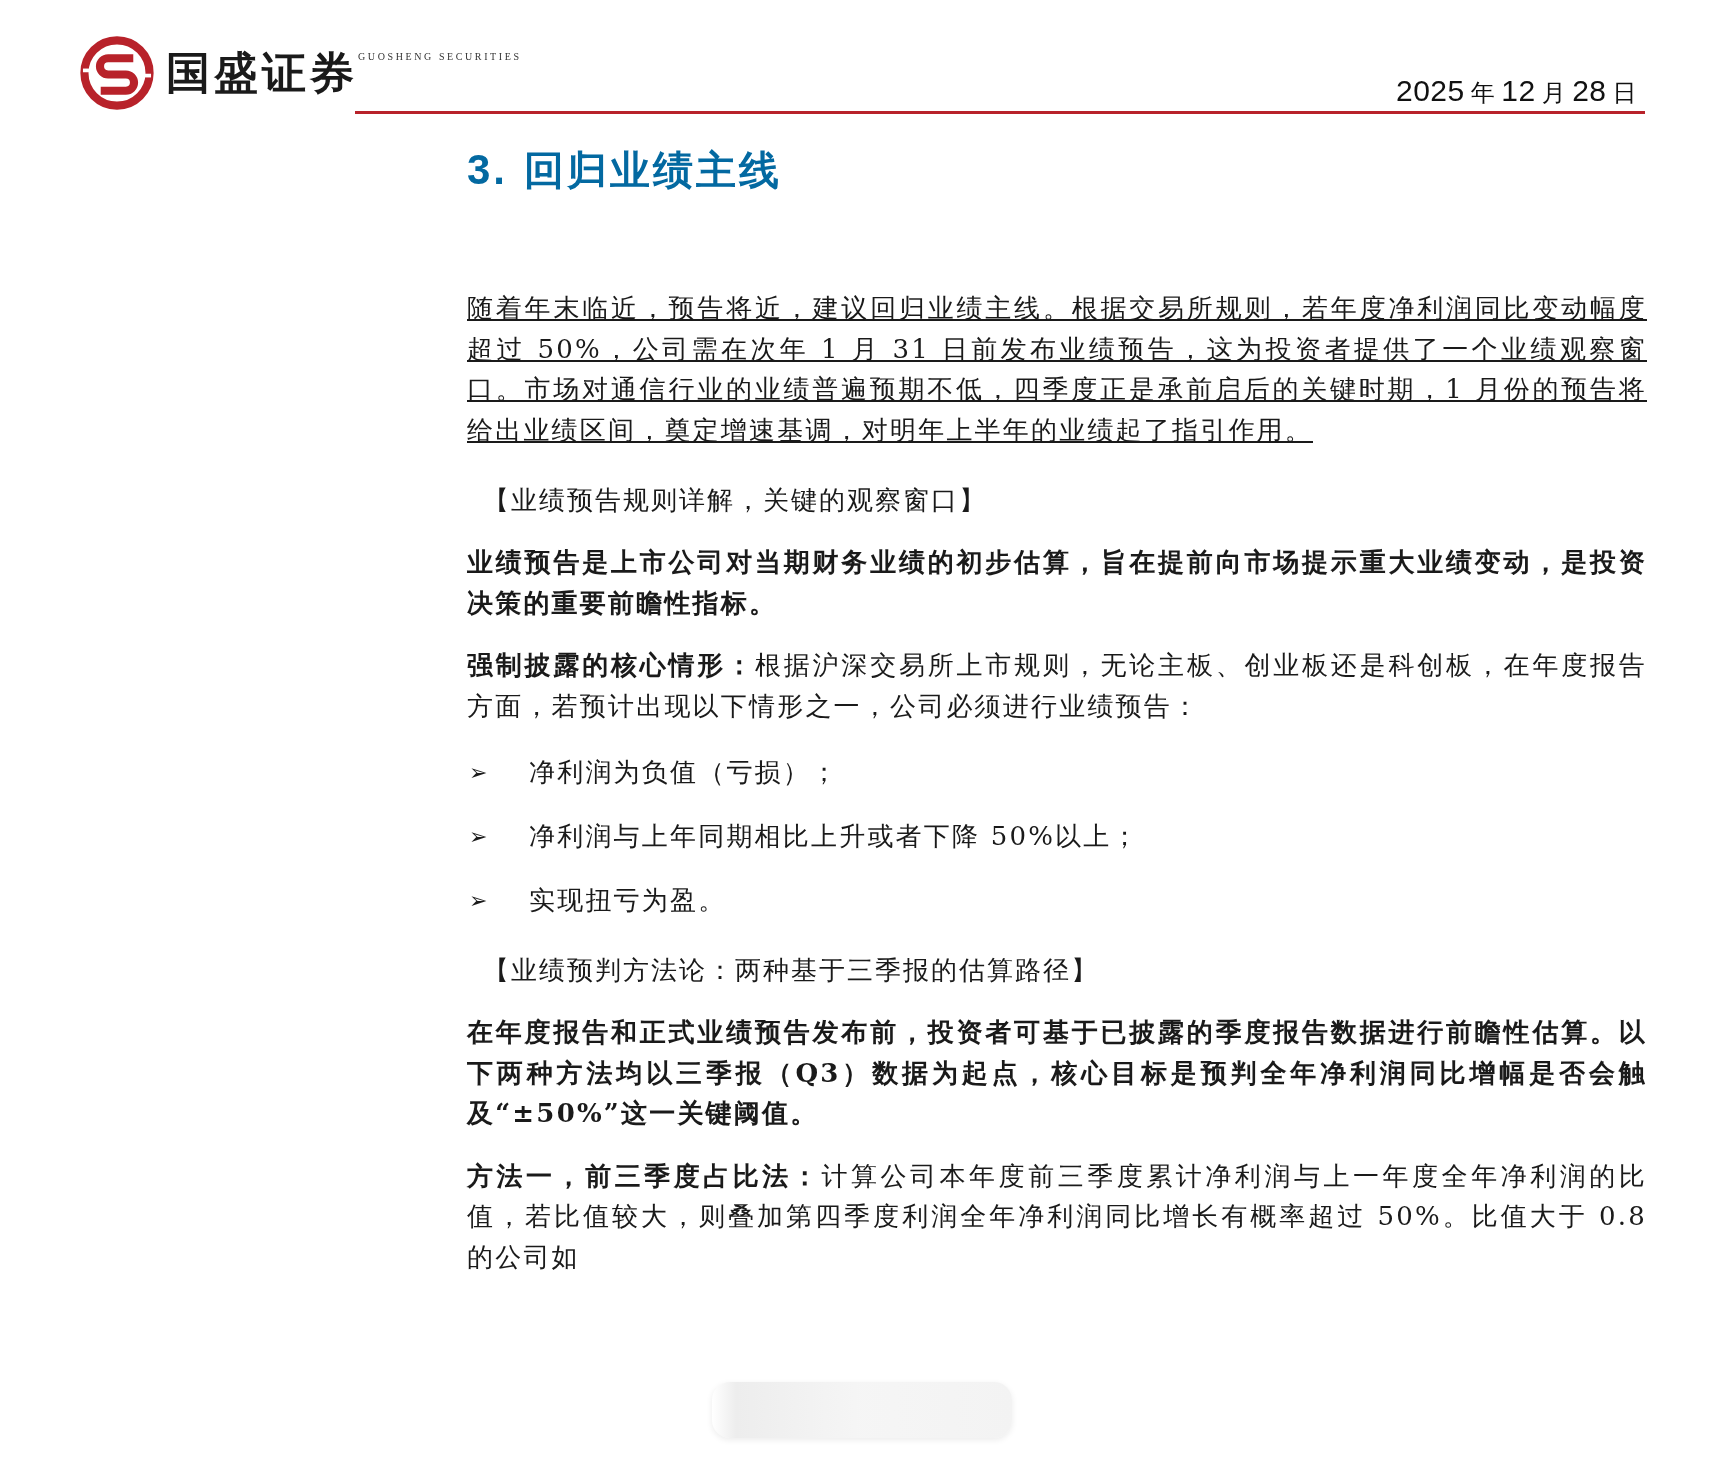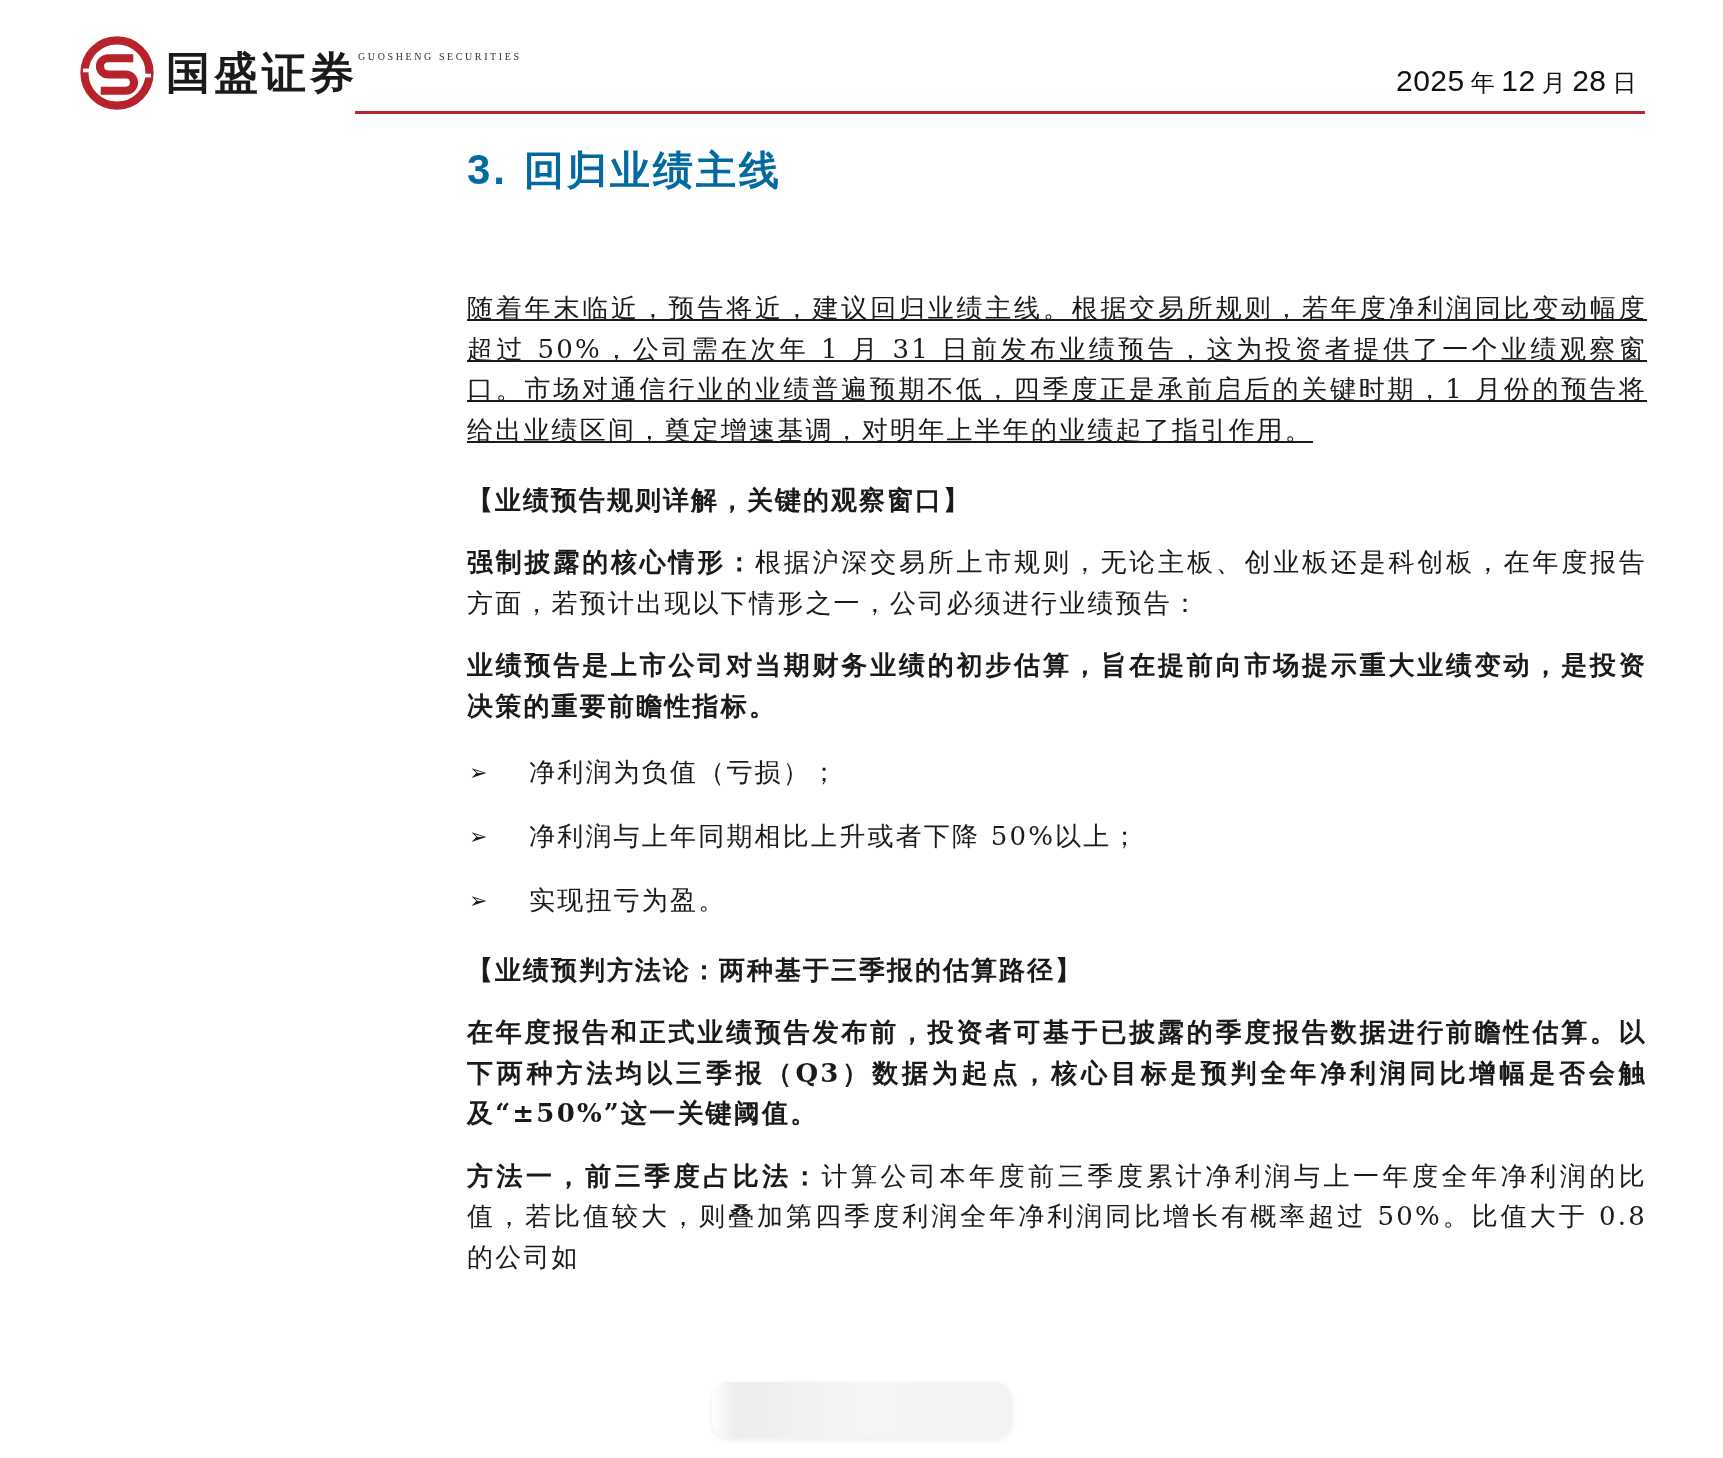--- a/index.html
+++ b/index.html
@@ -56,21 +56,21 @@
       position: absolute;
       left: 355px;
       top: 111px;
       width: 1290px;
       height: 3px;
       background: #b8222a;
     }
     .date {
       position: absolute;
       right: 80px;
-      top: 64px;
+      top: 74px;
       font-family: "Liberation Sans", "DejaVu Sans", sans-serif;
       font-size: 30px;
       color: #111;
       letter-spacing: 0.5px;
       text-align: center;
     }
     .date .unit {
       font-size: 24px;
       margin: 0 6px;
     }
@@ -97,24 +97,24 @@
     }
     .para {
       font-size: 26px;
       line-height: 40.5px;
       letter-spacing: 2.2px;
       text-align: justify;
       margin: 0;
     }
     .p1 { margin-top: 88px; text-decoration: underline; }
     .sub-heading {
-      font-weight: bold;
+      font-weight: normal;
       font-size: 26px;
       letter-spacing: 2px;
-      margin: 0;
+      margin: 16px;
       margin-top: 30px;
       line-height: 40px;
     }
     .bold-para {
       font-weight: bold;
     }
     .gap-m { margin-top: 22px; }
     .gap-s { margin-top: 18px; }
     .bullets {
       list-style: none;
@@ -173,25 +173,25 @@
 
 <div class="content">
   <h1 class="section-title">
     <span class="num">3.</span><span>回归业绩主线</span>
   </h1>
 
   <p class="para p1">随着年末临近，预告将近，建议回归业绩主线。根据交易所规则，若年度净利润同比变动幅度超过 50%，公司需在次年 1 月 31 日前发布业绩预告，这为投资者提供了一个业绩观察窗口。市场对通信行业的业绩普遍预期不低，四季度正是承前启后的关键时期，1 月份的预告将给出业绩区间，奠定增速基调，对明年上半年的业绩起了指引作用。</p>
 
   <h2 class="sub-heading" style="margin-top:30px;">【业绩预告规则详解，关键的观察窗口】</h2>
 
+  <p class="para bold-para gap-m">业绩预告是上市公司对当期财务业绩的初步估算，旨在提前向市场提示重大业绩变动，是投资决策的重要前瞻性指标。</p>
+
   <p class="para gap-m">
     <span class="lead">强制披露的核心情形：</span><span>根据沪深交易所上市规则，无论主板、创业板还是科创板，在年度报告方面，若预计出现以下情形之一，公司必须进行业绩预告：</span>
   </p>
-
-  <p class="para bold-para gap-m">业绩预告是上市公司对当期财务业绩的初步估算，旨在提前向市场提示重大业绩变动，是投资决策的重要前瞻性指标。</p>
 
   <ul class="bullets">
     <li>
       <span class="bullet-icon">➢</span>
       <span>净利润为负值（亏损）；</span>
     </li>
     <li>
       <span class="bullet-icon">➢</span>
       <span>净利润与上年同期相比上升或者下降 50%以上；</span>
     </li>

